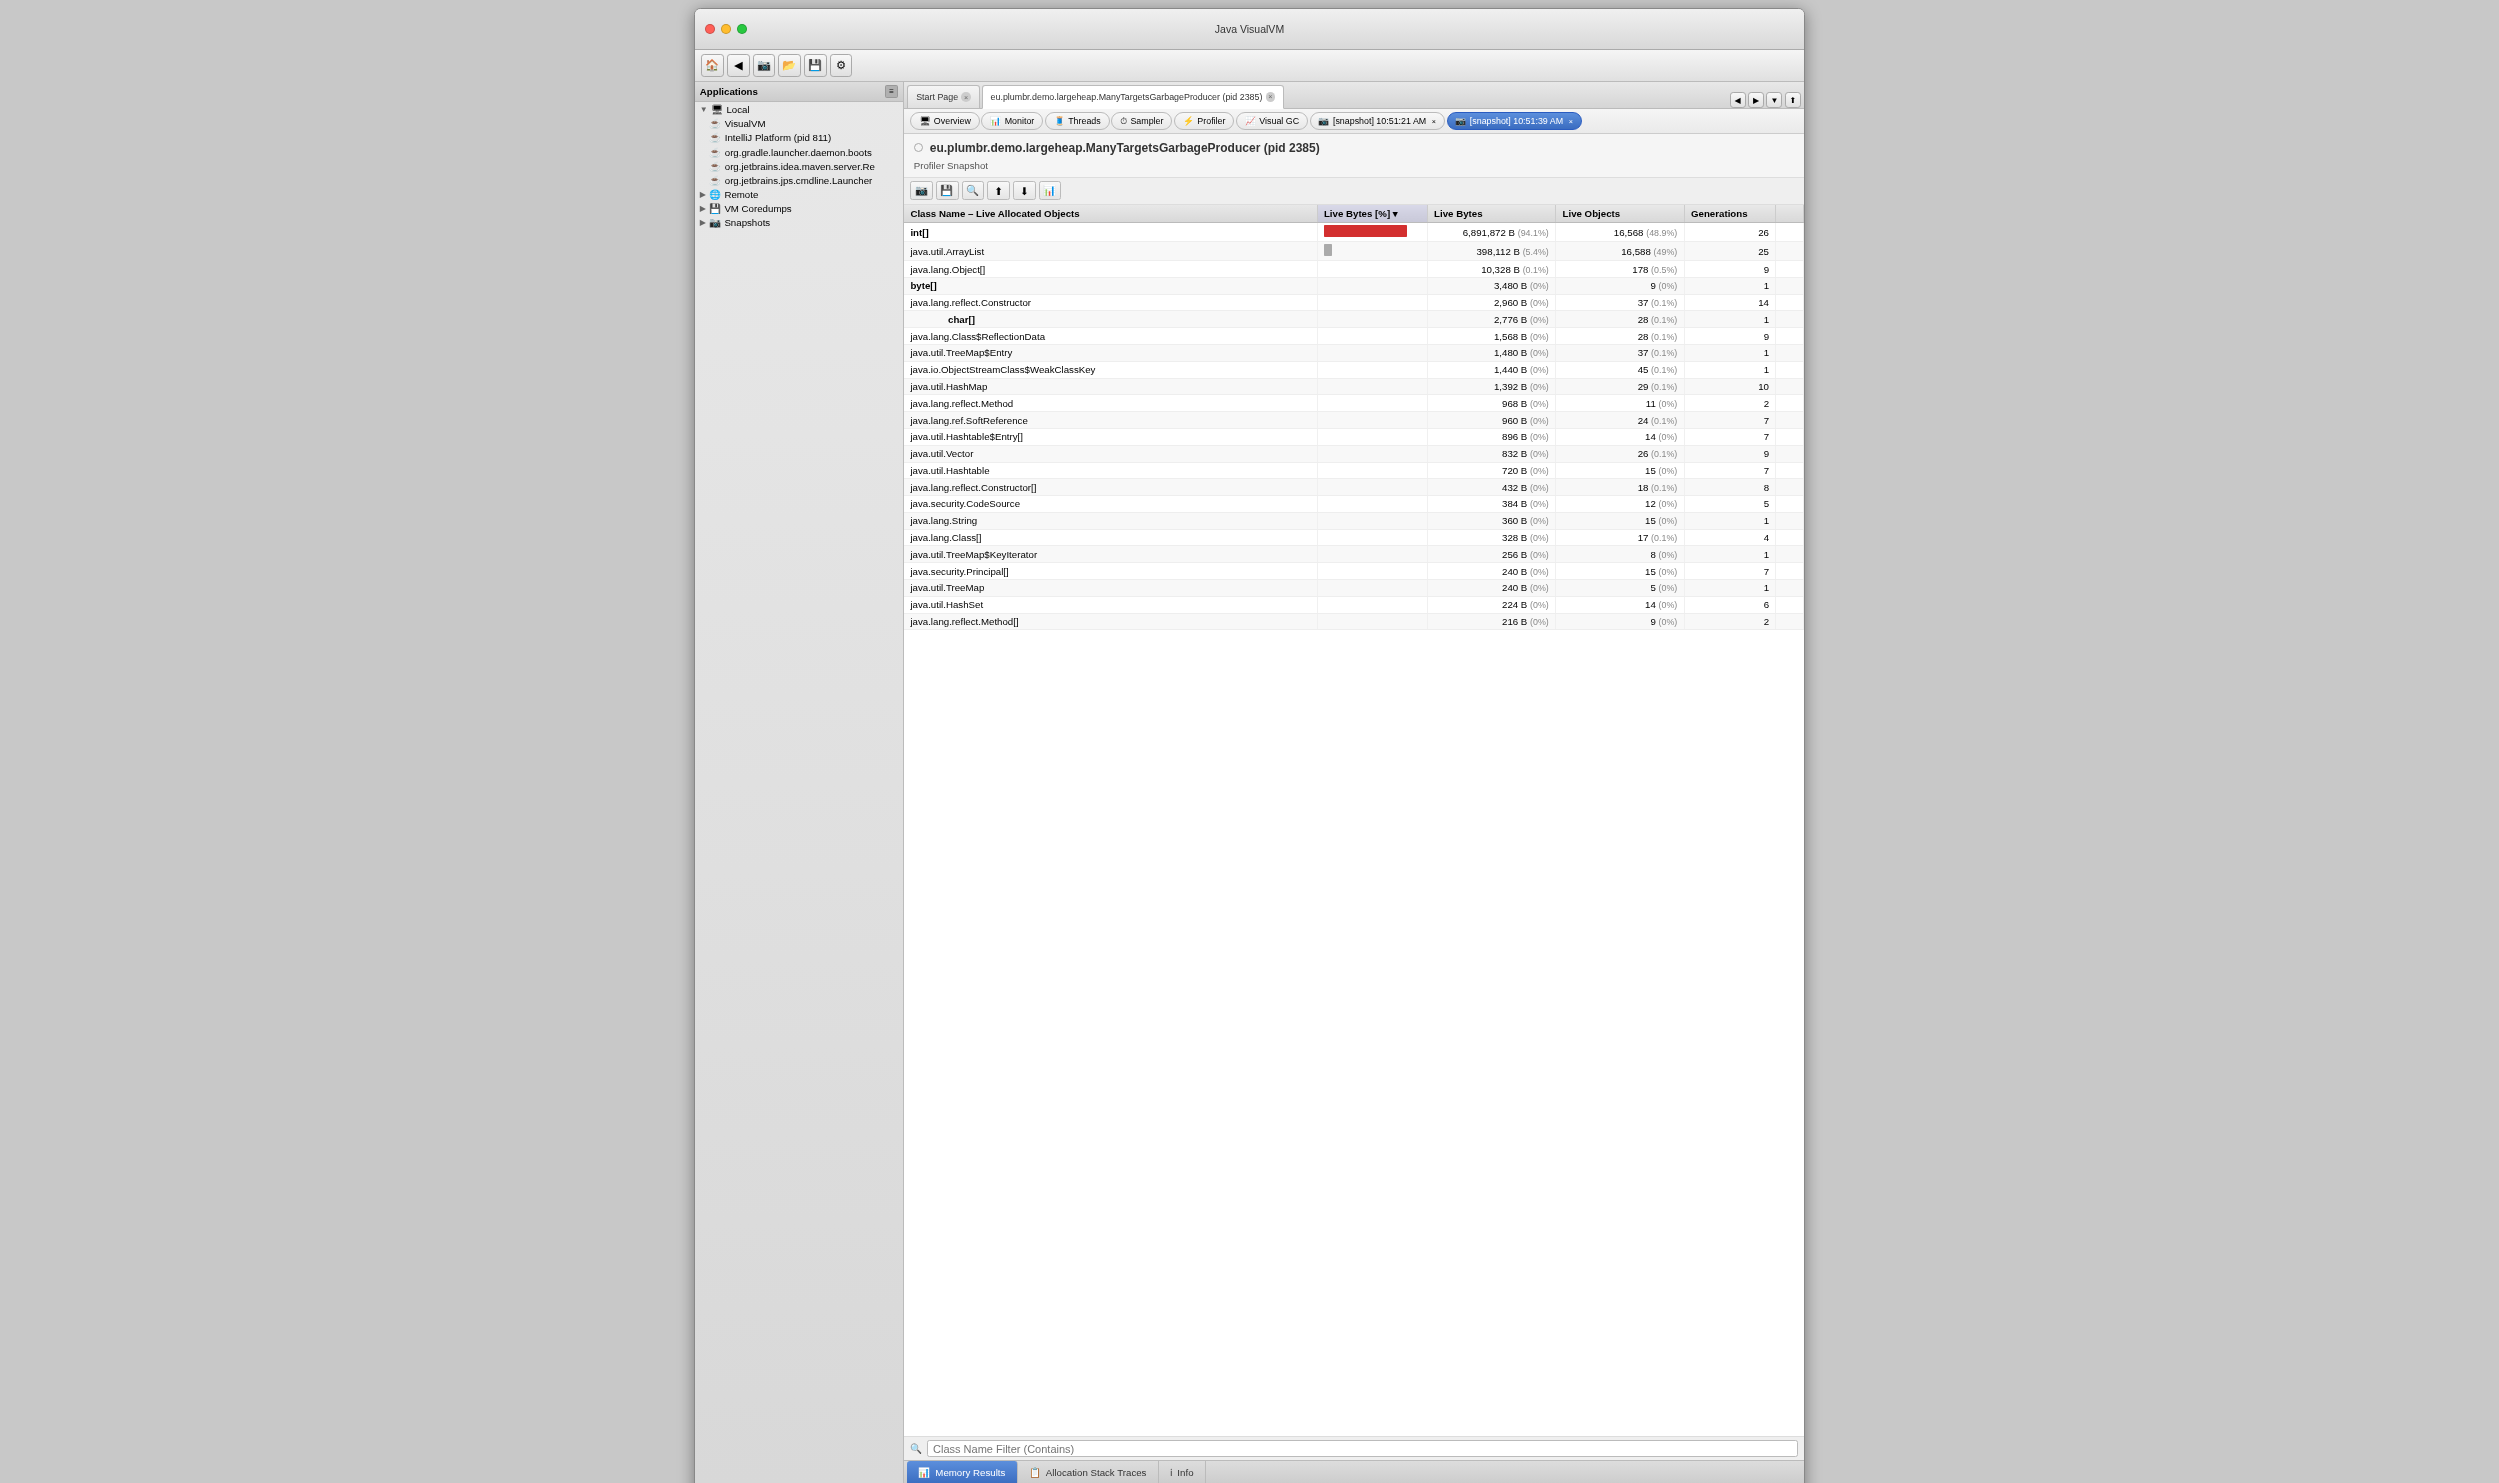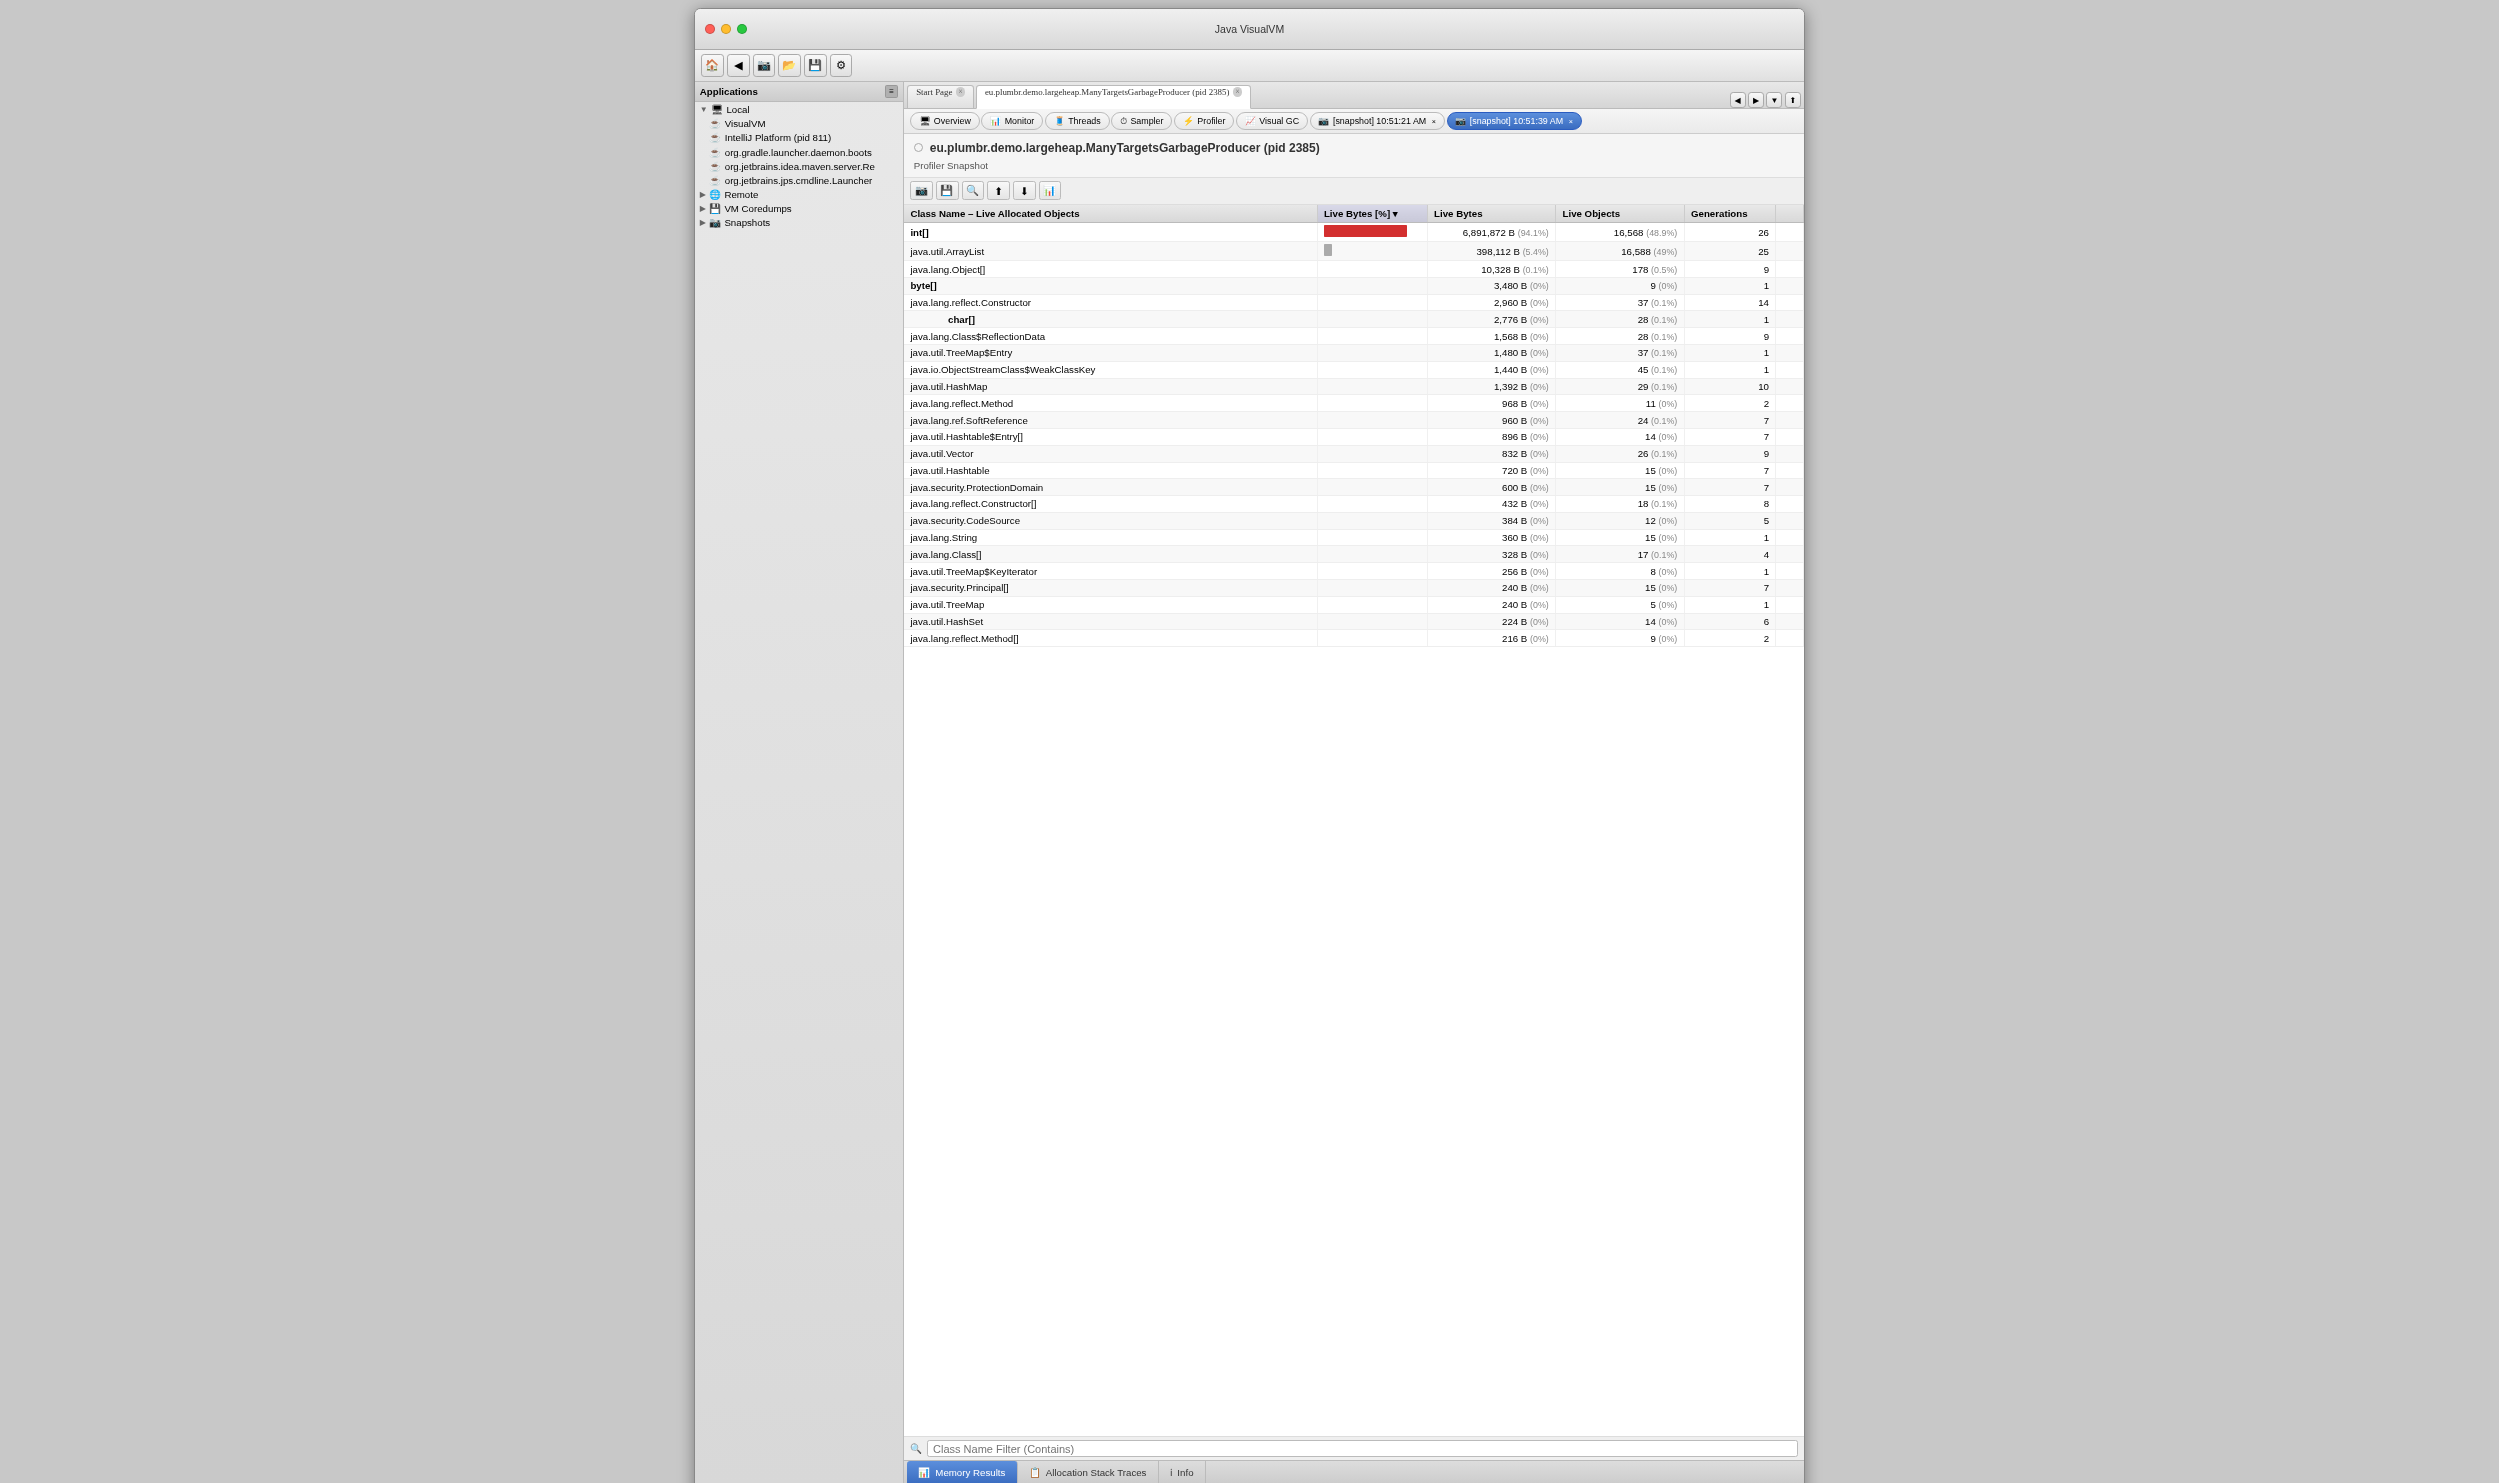--- a/index.html
+++ b/index.html
@@ -126,25 +126,24 @@
     }
     .tab {
       padding: 11px 8px;
       border: 0.8px solid #bbb;
       border-bottom: none;
       border-radius: 3.2px 3.2px 0 0;
       background: linear-gradient(to bottom, #f5f5f5, #e0e0e0);
       font-size: 8.9px;
       cursor: pointer;
       display: flex;
-      align-items: flex-end;
+      align-items: center;
       gap: 3.2px;
       height: 21px;
       color: #333;
-      font-family: Liberation Serif, serif;
     }
     .tab.active {
       background: #fff;
       border-bottom: 0.8px solid #fff;
       margin-bottom: -0.8px;
       z-index: 1;
       font-weight: 500;
     }
     .tab .tab-close {
       width: 9.7px; height: 9.7px;
@@ -601,28 +600,20 @@
                 </tr>
                 <tr>
                   <td>java.util.Hashtable</td>
                   <td class="bar-cell"></td>
                   <td class="right">720 B <span style="color:#888;font-size:8.9px;">(0%)</span></td>
                   <td class="right">15 <span style="color:#888;font-size:8.9px;">(0%)</span></td>
                   <td class="right">7</td>
                   <td></td>
                 </tr>
                 <tr>
-                  <td>java.security.ProtectionDomain</td>
-                  <td class="bar-cell"></td>
-                  <td class="right">600 B <span style="color:#888;font-size:8.9px;">(0%)</span></td>
-                  <td class="right">15 <span style="color:#888;font-size:8.9px;">(0%)</span></td>
-                  <td class="right">7</td>
-                  <td></td>
-                </tr>
-                <tr>
                   <td>java.lang.reflect.Constructor[]</td>
                   <td class="bar-cell"></td>
                   <td class="right">432 B <span style="color:#888;font-size:8.9px;">(0%)</span></td>
                   <td class="right">18 <span style="color:#888;font-size:8.9px;">(0.1%)</span></td>
                   <td class="right">8</td>
                   <td></td>
                 </tr>
                 <tr>
                   <td>java.security.CodeSource</td>
                   <td class="bar-cell"></td>

